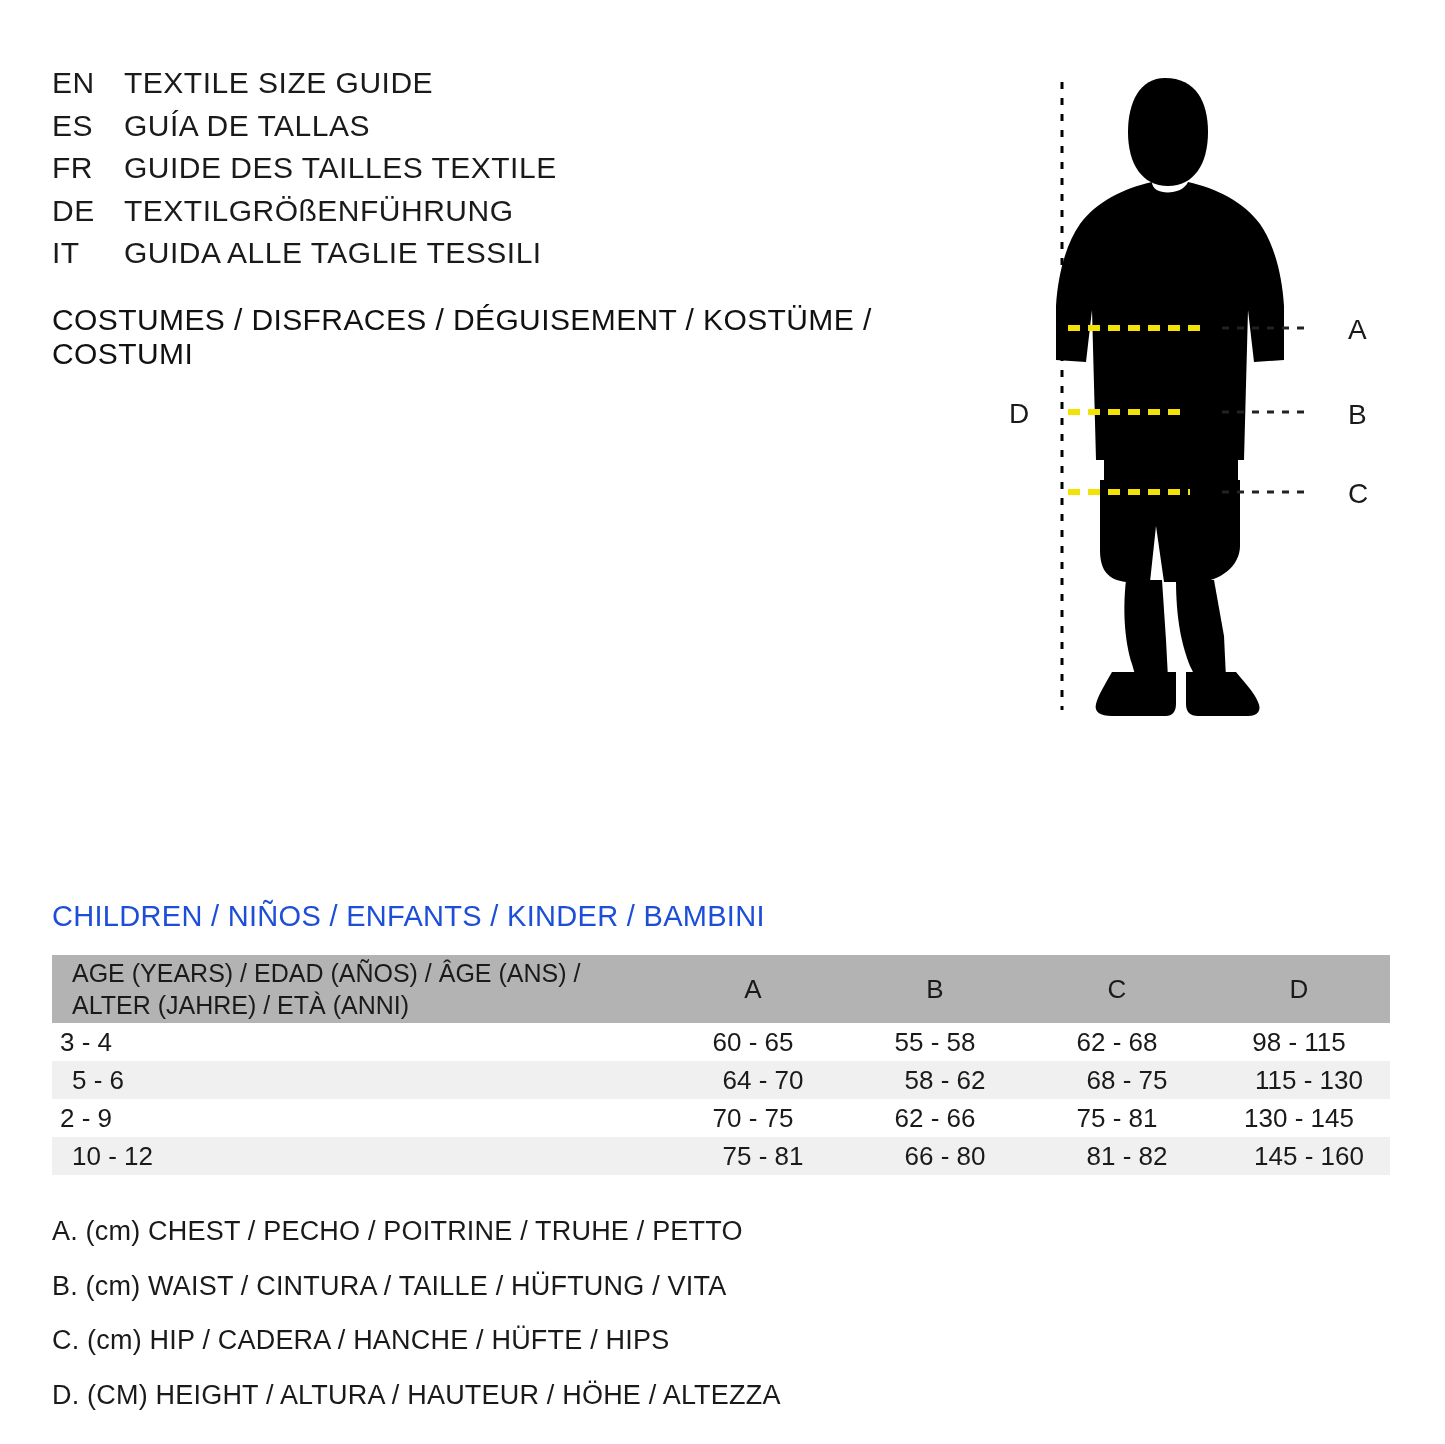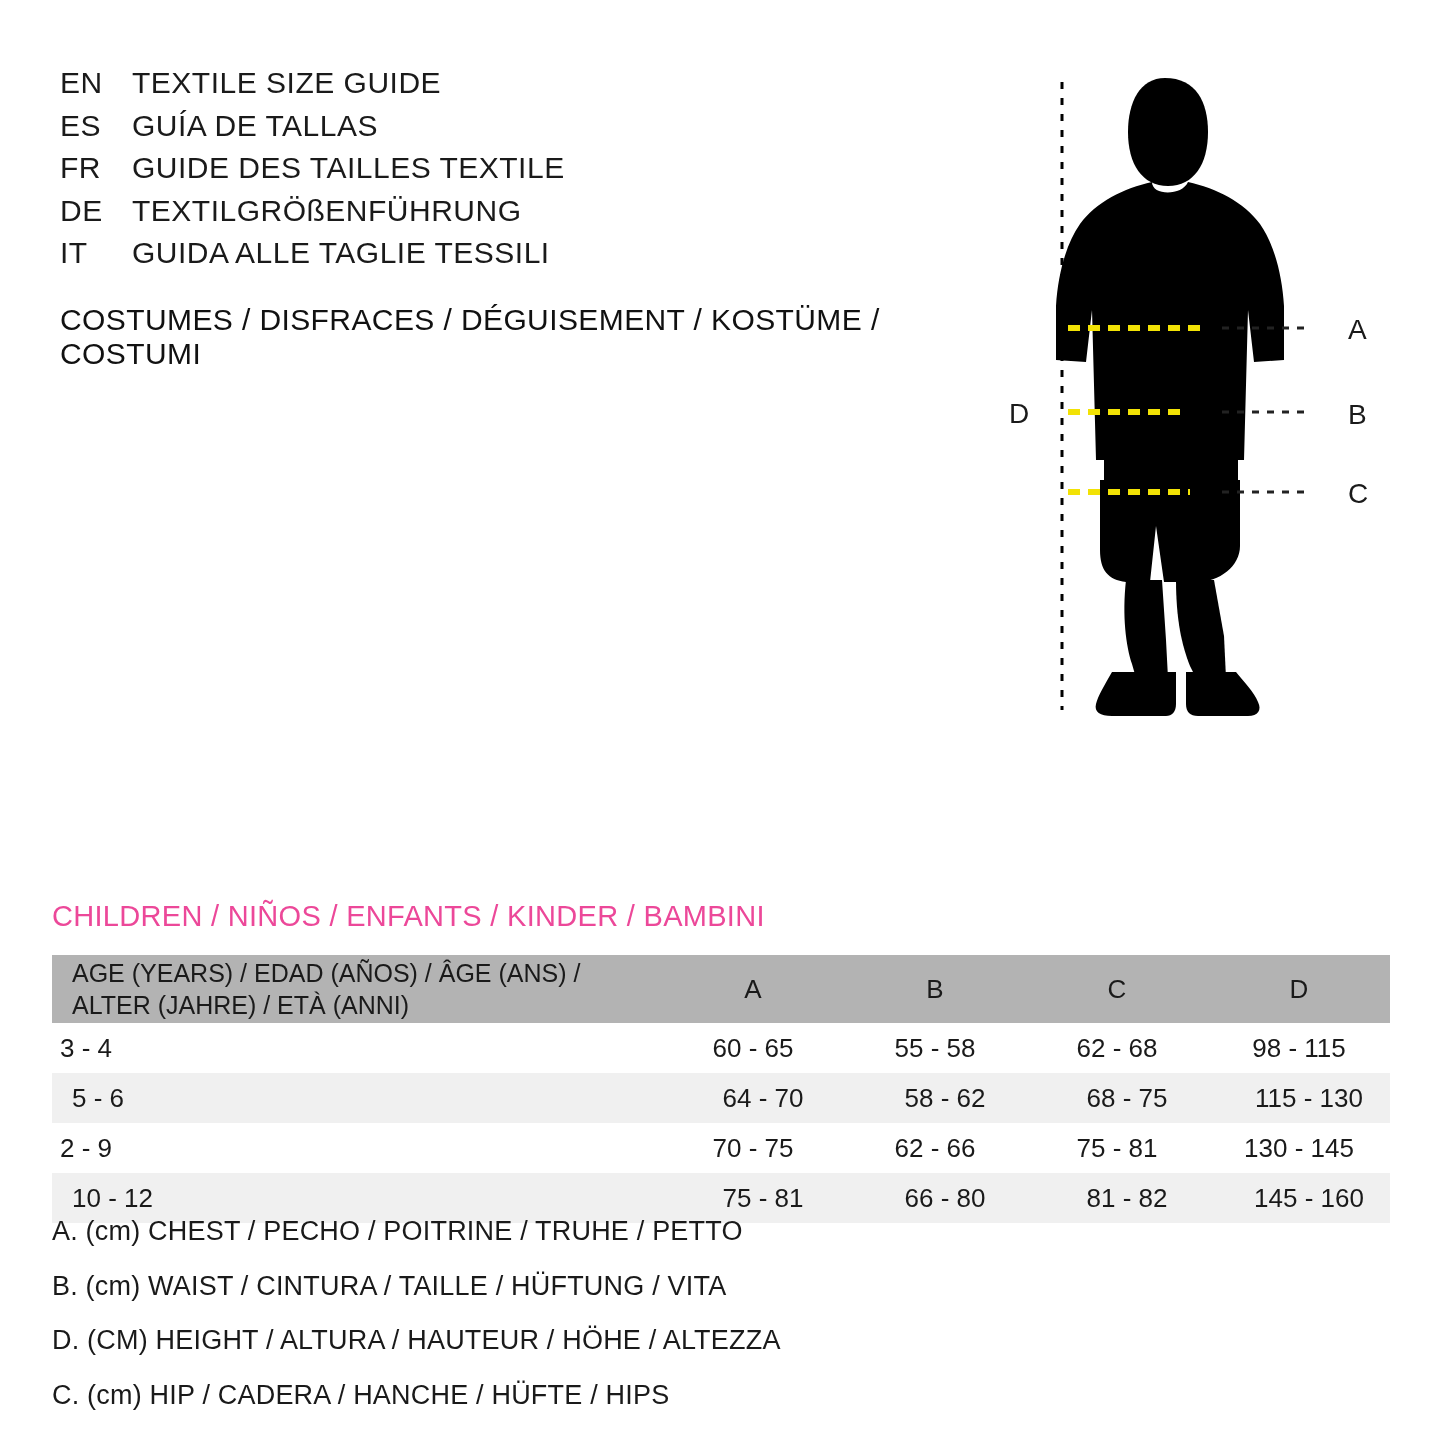--- a/index.html
+++ b/index.html
@@ -12,21 +12,21 @@
     height: 1444px;
     font-family: "Liberation Sans", sans-serif;
     color: #1a1a1a;
     position: relative;
     overflow: hidden;
   }
 
   
   .header {
     position: absolute;
-    left: 60px;
+    left: 52px;
     top: 62px;
     width: 940px;
   }
   .lang-row {
     display: flex;
     align-items: baseline;
     font-size: 30px;
     letter-spacing: 0.5px;
     line-height: 1.42;
     color: #1a1a1a;
@@ -74,21 +74,21 @@
   .table-section {
     position: absolute;
     left: 52px;
     top: 900px;
     width: 1340px;
   }
   .children-title {
     font-size: 29px;
     letter-spacing: 0.3px;
     margin-bottom: 22px;
-    color: #ec4899;
+    color: #1d4ed8;
   }
   table.size-table {
     border-collapse: collapse;
     width: 1338px;
     table-layout: fixed;
   }
   table.size-table th,
   table.size-table td {
     font-weight: normal;
     font-size: 26px;
@@ -101,21 +101,21 @@
     vertical-align: middle;
     text-align: center;
   }
   thead th.age-head {
     text-align: left;
     padding-left: 20px;
     line-height: 1.28;
     font-size: 25px;
   }
   tbody td {
-    height: 50px;
+    height: 38px;
     text-align: center;
     vertical-align: middle;
   }
   tbody td.age-cell {
     text-align: left;
     padding-left: 8px;
   }
   tbody tr.alt td {
     background: #f0f0f0;
   }
@@ -295,15 +295,15 @@
         <td>81 - 82</td>
         <td>145 - 160</td>
       </tr>
     </tbody>
   </table>
 </div>
 
 <div class="legend">
   <div class="legend-line">A. (cm) CHEST / PECHO / POITRINE / TRUHE / PETTO</div>
   <div class="legend-line">B. (cm) WAIST / CINTURA / TAILLE / HÜFTUNG / VITA</div>
+  <div class="legend-line">C. (cm) HIP / CADERA / HANCHE / HÜFTE / HIPS</div>
   <div class="legend-line">D. (CM) HEIGHT / ALTURA / HAUTEUR / HÖHE / ALTEZZA</div>
-  <div class="legend-line">C. (cm) HIP / CADERA / HANCHE / HÜFTE / HIPS</div>
 </div>
 
 </body></html>

